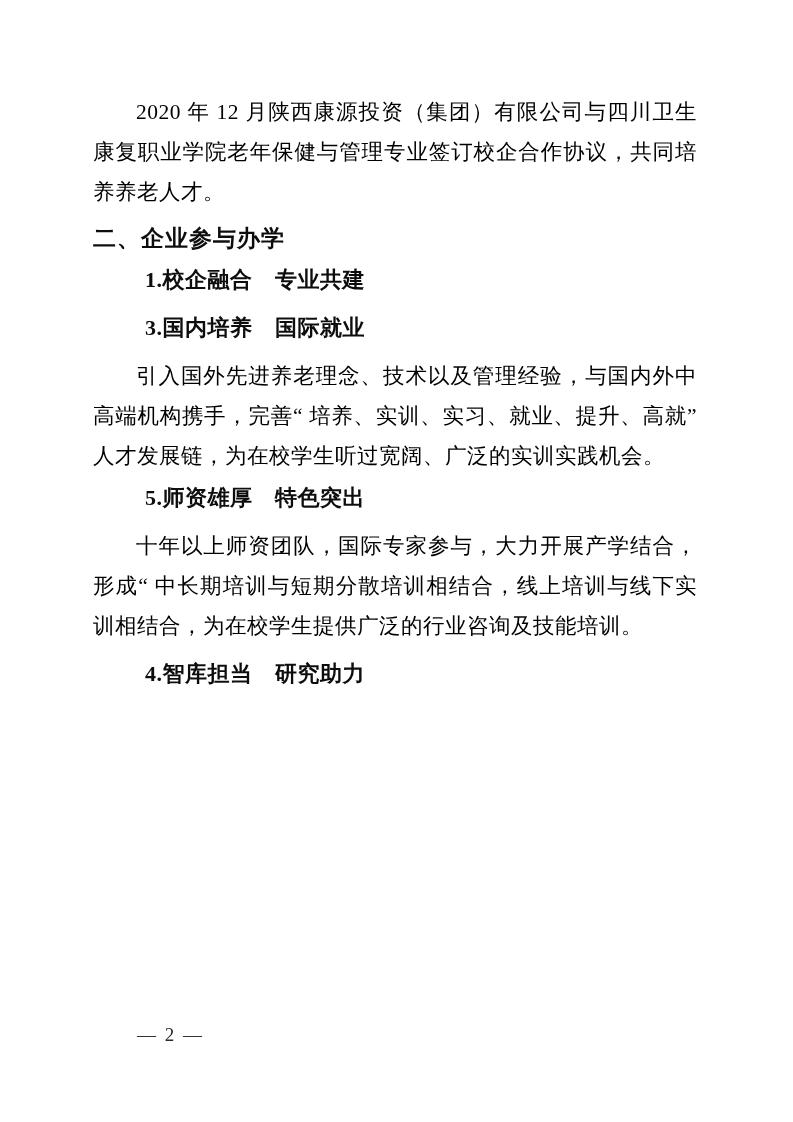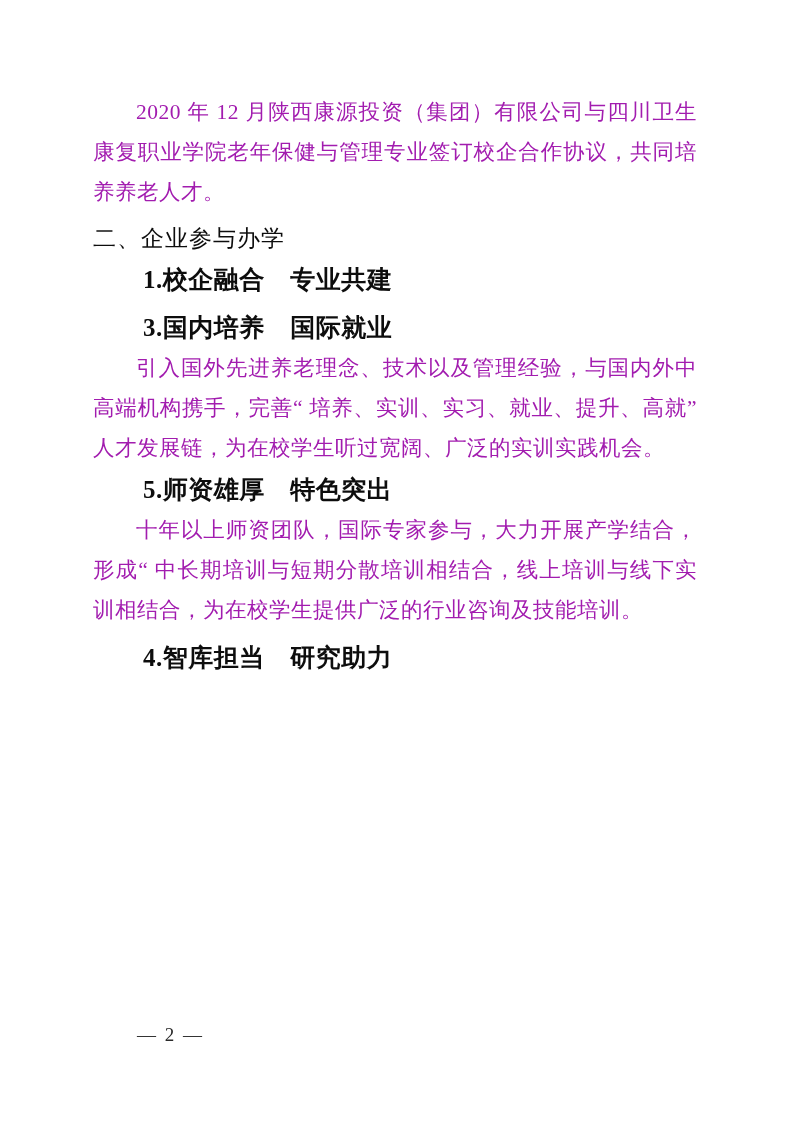--- a/index.html
+++ b/index.html
@@ -24,34 +24,34 @@
     width: 604px;
   }
   .body-text {
     margin: 0;
     font-size: 21.5px;
     line-height: 40px;
     text-align: justify;
     text-align-last: left;
     text-indent: 2em;
     letter-spacing: 0.5px;
-    color: #a21caf;
+    color: #000000;
   }
   .sec-heading {
     margin: 6px 0 0 0;
     font-size: 23px;
     line-height: 40px;
-    font-weight: normal;
+    font-weight: bold;
     font-family: "Liberation Sans", "DejaVu Sans", sans-serif;
     color: #0d0d0d;
     letter-spacing: 1px;
   }
   .sub-heading {
-    margin: 0;
-    font-size: 25px;
+    margin: 8px;
+    font-size: 22px;
     line-height: 40px;
     font-weight: bold;
     text-indent: 2em;
     color: #0d0d0d;
     letter-spacing: 0.5px;
   }
   .mt2 { margin-top: 2px; }
   .mt8 { margin-top: 8px; }
   .footer {
     position: absolute;

